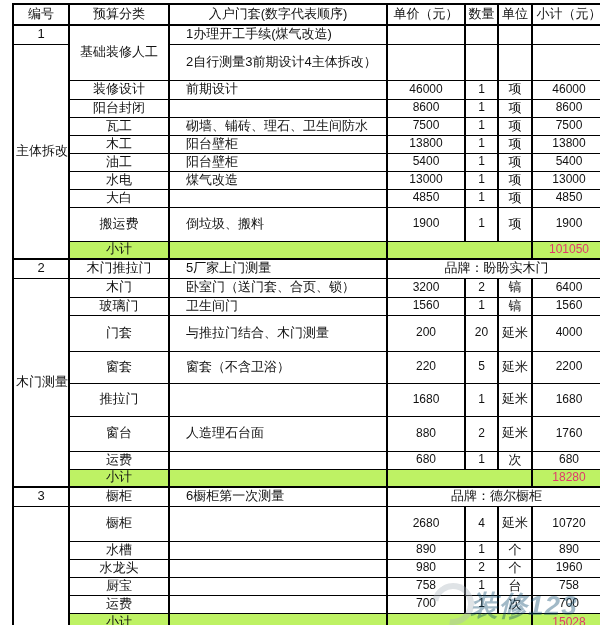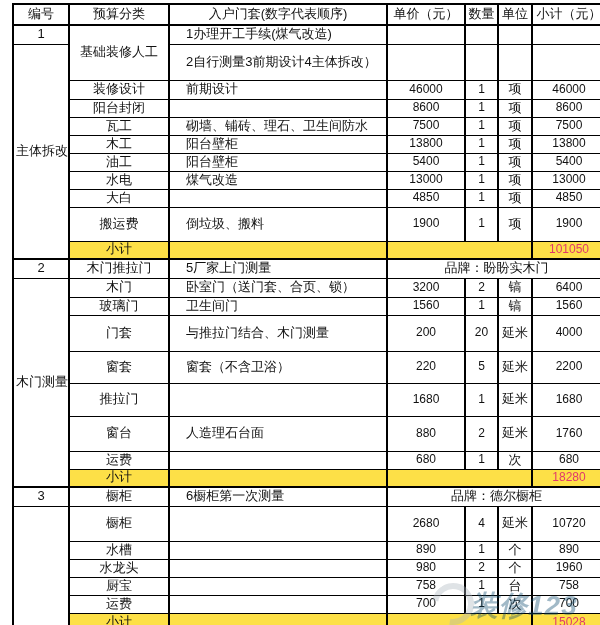--- a/index.html
+++ b/index.html
@@ -17,21 +17,21 @@
     border:1px solid #000;
     border-left-width:2px;border-right-width:2px;
     padding:0 2px;overflow:hidden;white-space:nowrap;
     text-align:center;vertical-align:middle;
     font-size:13px;font-weight:normal;line-height:1.15;
   }
   thead th{border-bottom-width:2px;}
   tr.sec td{border-top-width:2px;}
   td.left{text-align:left;padding-left:16px;}
   td.num{font-size:12px;}
-  td.blue{background:#fde047;}
+  td.blue{background:#bef264;}
   td.red{color:#e0396b;}
   .watermark{
     position:absolute;right:4px;bottom:0px;width:170px;height:44px;
     pointer-events:none;opacity:.38;
   }
   .wm-ring{
     position:absolute;left:6px;top:2px;width:30px;height:30px;
     border:6px solid #aeb6bf;border-radius:50%;
     border-left-color:transparent;transform:rotate(-35deg);
     display:inline-block;

